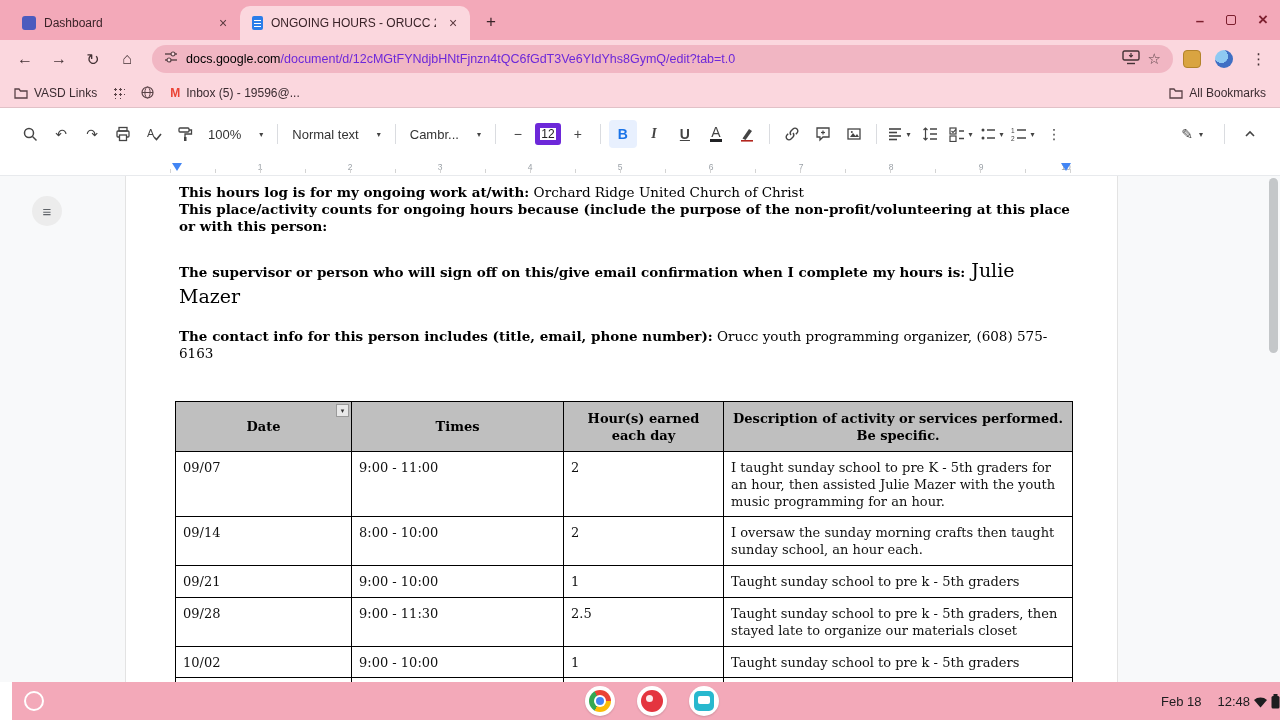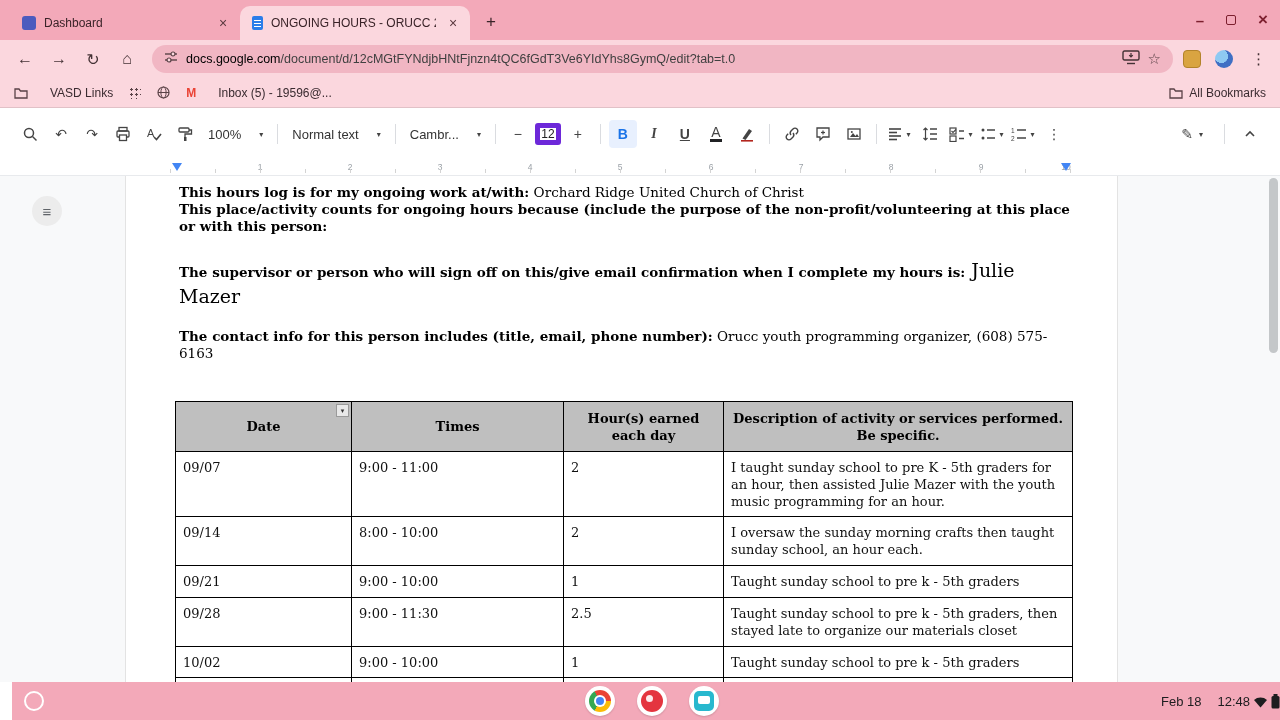--- a/index.html
+++ b/index.html
@@ -21,30 +21,30 @@
   .wc-min { font-size:15px; font-weight:bold; }
   .wc-restore { width:10px; height:10px; border:1.6px solid #7c1f2e; border-radius:2px; }
   .wc-close { font-size:17px; font-weight:bold; }
 
   
   .addr-row { height:38px; background:#fbd7de; display:flex; align-items:center; padding:0 10px; gap:4px; }
   .nav-icon { width:30px; height:30px; border-radius:50%; display:flex; align-items:center; justify-content:center; font-size:16px; color:#443235; cursor:pointer; flex:none; }
   .omnibox { flex:1; height:28px; margin:0 6px; background:#f1b6c3; border-radius:14px; display:flex; align-items:center; padding:0 12px; gap:8px; min-width:0; }
   .omni-url { flex:1; font-size:12.5px; white-space:nowrap; overflow:hidden; min-width:0; }
   .omni-host { color:#000000; }
-  .omni-path { color:#404040; }
+  .omni-path { color:#6d28d9; }
   .omni-right { display:flex; align-items:center; gap:14px; flex:none; }
   .ext-icon1 { width:18px; height:18px; border-radius:4px; background:#d9a441; border:1px solid #b3832b; }
   .ext-icon2 { width:18px; height:18px; border-radius:50%; background:radial-gradient(circle at 35% 35%, #8ec9f2 0 40%, #3f6fc4 41% 100%); }
   .menu-dots { font-size:15px; color:#443235; padding:0 4px; cursor:pointer; }
   .star { font-size:15px; color:#5a4247; }
 
   
   .bookmarks { height:30px; background:#fbd7de; display:flex; align-items:center; padding:0 14px; gap:16px; font-size:12px; color:#3a2b30; border-bottom:1px solid rgba(0,0,0,0.10); }
-  .bm-item { display:flex; align-items:center; gap:22px; cursor:pointer; white-space:nowrap; }
+  .bm-item { display:flex; align-items:center; gap:6px; cursor:pointer; white-space:nowrap; }
   .apps-grid { width:12px; height:12px; background:radial-gradient(circle,#5a4247 1.3px,transparent 1.4px) 0 0/5px 5px; }
   .gmail-m { color:#ea4335; font-weight:bold; font-size:12px; }
   .bm-right { margin-left:auto; display:flex; align-items:center; gap:6px; cursor:pointer; }
 
   
   .docs-toolbar { height:52px; background:#fff; display:flex; align-items:center; padding:0 16px; gap:3px; }
   .tbtn { min-width:28px; height:28px; border-radius:4px; display:flex; align-items:center; justify-content:center; gap:3px; color:#444; font-size:14px; cursor:pointer; flex:none; }
   .tbtn.active-fmt { color:#1a73e8; background:#e8f0fe; font-weight:bold; }
   .tsep { width:1px; height:20px; background:#dadce0; margin:0 5px; flex:none; }
   .ddl { font-size:13px; color:#333; padding:0 6px; height:28px; display:flex; align-items:center; gap:18px; border-radius:4px; cursor:pointer; flex:none; }

